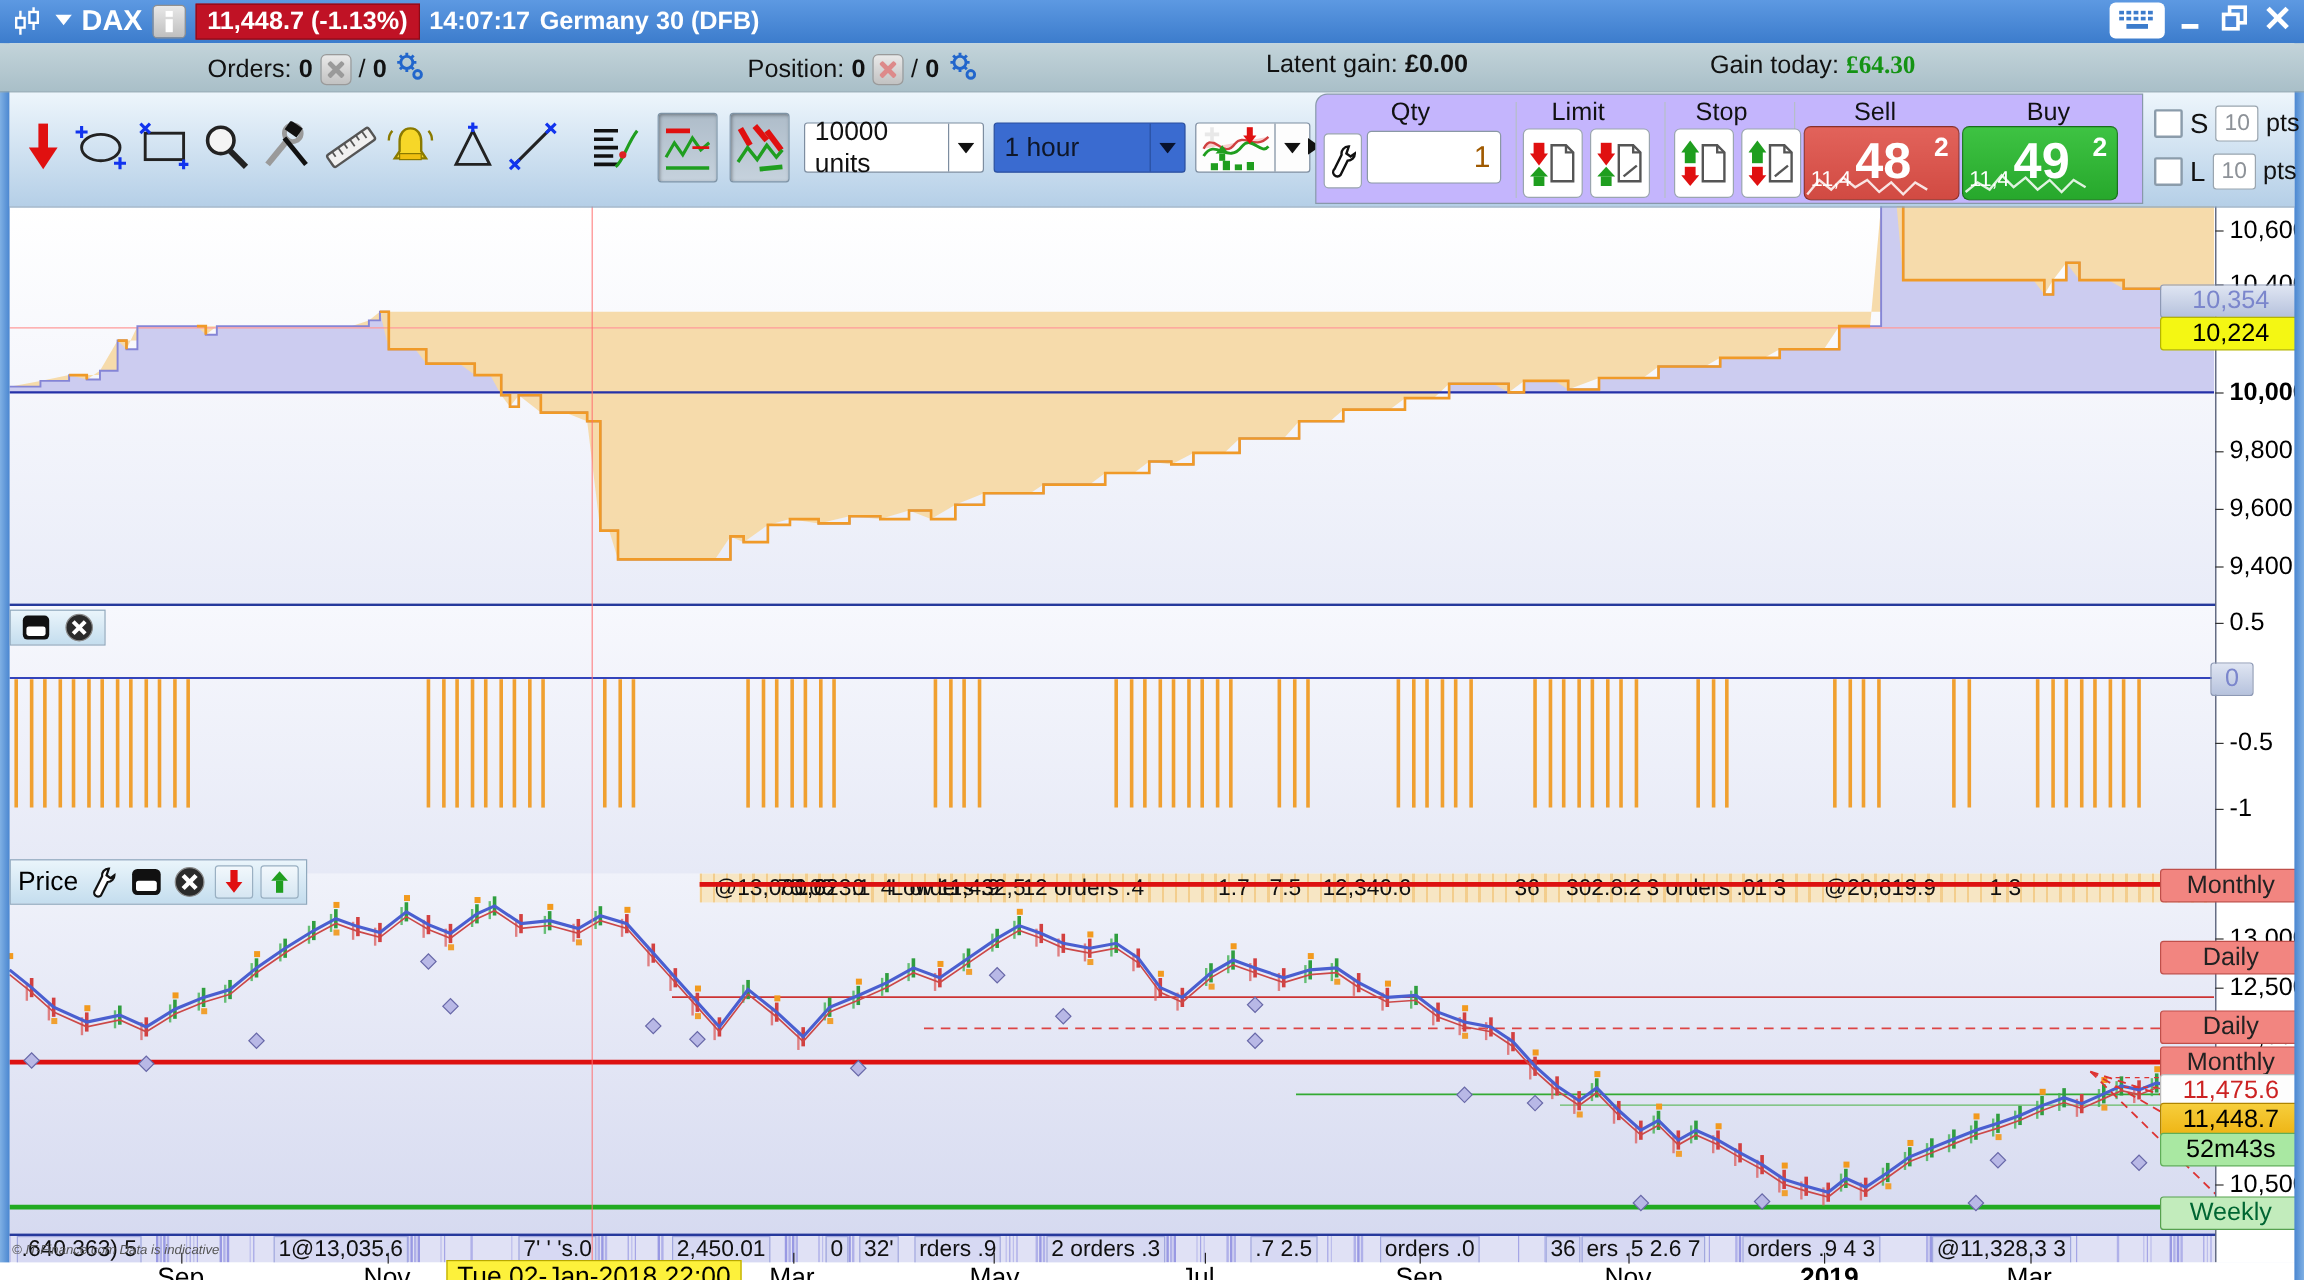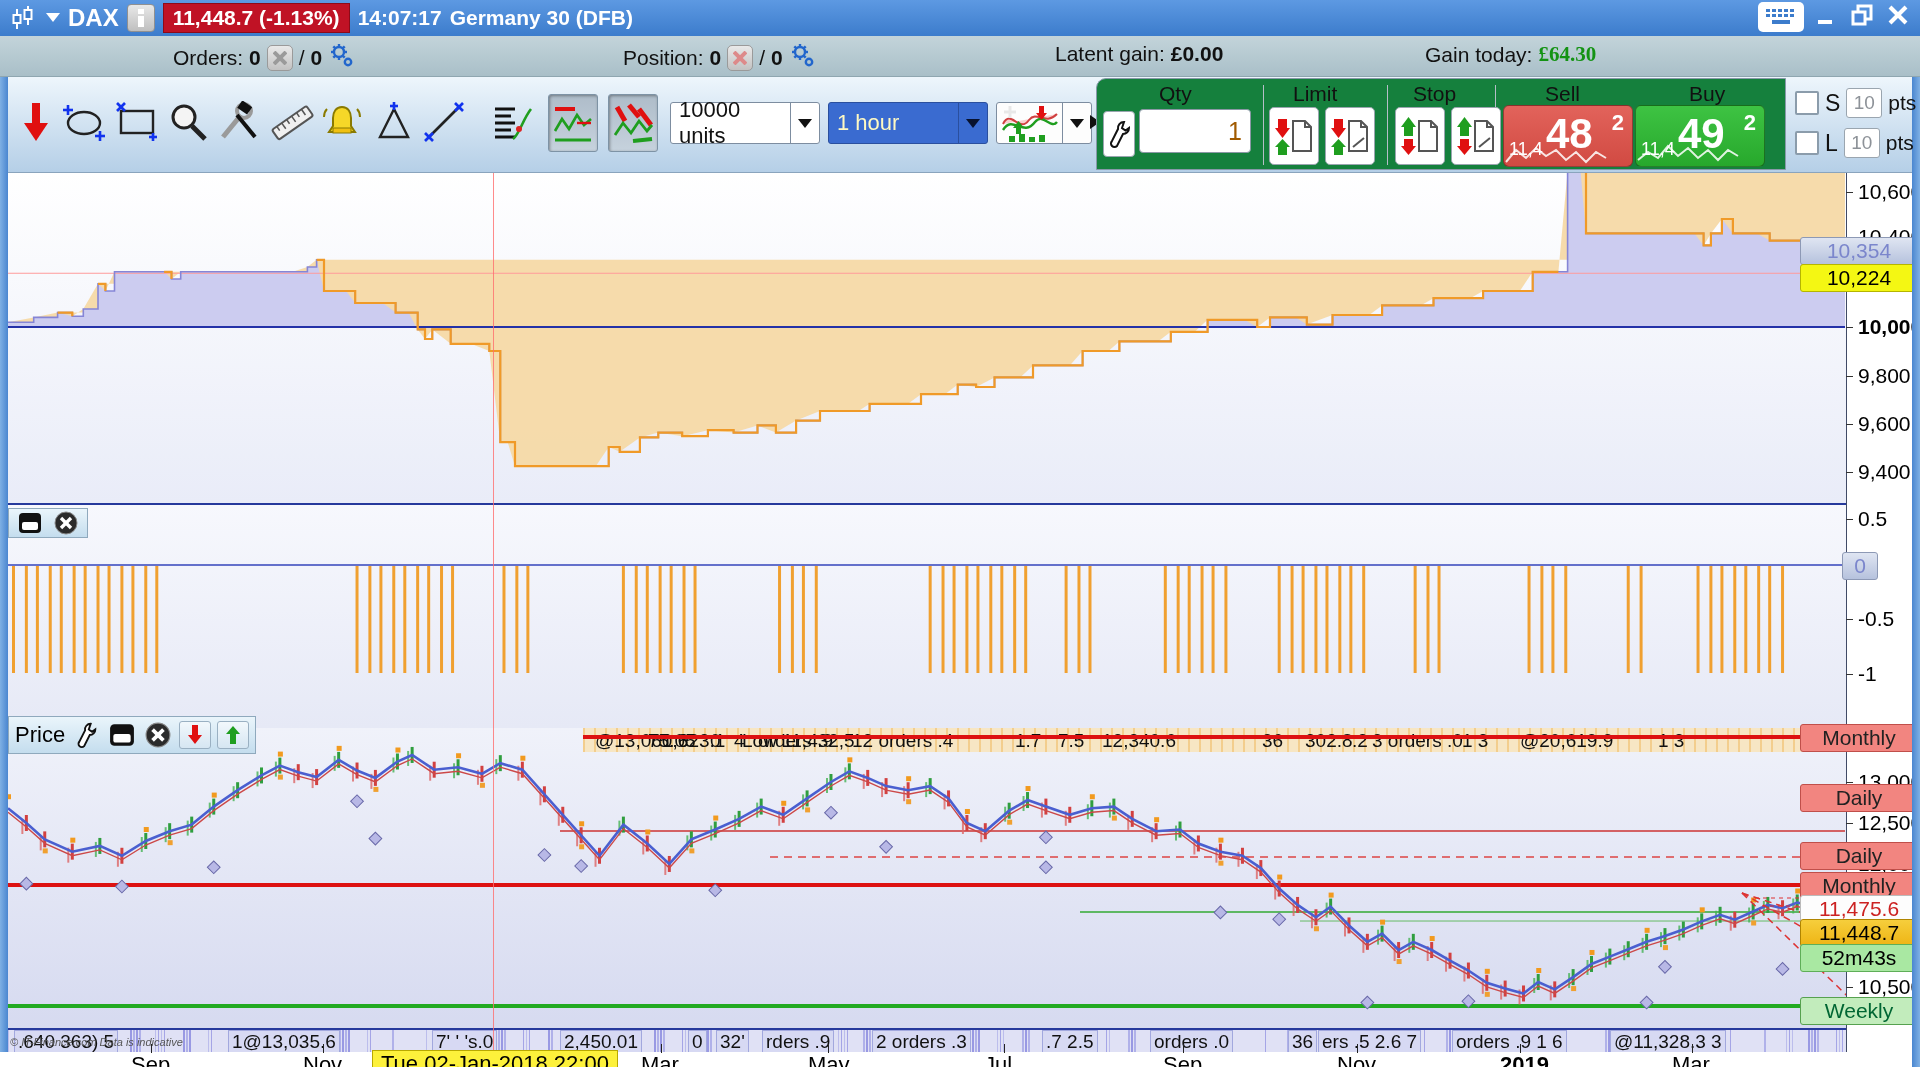--- a/index.html
+++ b/index.html
@@ -19,21 +19,21 @@
   .sgroup b{font-weight:bold;}
   .xbtn{width:24px;height:24px;border-radius:5px;background:linear-gradient(#e9e9e9,#c2c2c2);border:1px solid #9a9a9a;display:flex;align-items:center;justify-content:center;}
   .gain{color:#149314;font-weight:bold;font-family:Liberation Serif, serif;}
   
   #toolbar{left:8px;top:76px;width:1904px;height:96px;background:linear-gradient(#eef6fc,#b5cfe7);border-bottom:1px solid #8aa4bd;z-index:9;}
   .tbtn{position:absolute;top:18px;width:48px;height:56px;display:flex;align-items:center;justify-content:center;cursor:pointer;}
   .tbtn.pressed{background:linear-gradient(#aebcc9,#c6d2dd);border:1px solid #7e93a5;border-radius:3px;box-shadow:inset 1px 1px 3px rgba(0,0,0,.35);}
   .drop{position:absolute;top:26px;height:42px;display:flex;align-items:center;border:1px solid #7d8da0;border-radius:3px;font-size:22px;box-sizing:border-box;}
   .drop .arr{width:28px;align-self:stretch;display:flex;align-items:center;justify-content:center;border-left:1px solid #7d8da0;}
   
-  #tradepanel{left:1096px;top:78px;width:690px;height:92px;background:#15803d;border:1px solid #8899aa;border-radius:10px 0 0 0;z-index:11;box-sizing:border-box;}
+  #tradepanel{left:1096px;top:78px;width:690px;height:92px;background:#c4b5fd;border:1px solid #8899aa;border-radius:10px 0 0 0;z-index:11;box-sizing:border-box;}
   .thead{position:absolute;top:3px;font-size:21px;color:#111;}
   .tsep{position:absolute;top:6px;width:1px;height:80px;background:#b5bec8;}
   .obtn{position:absolute;top:28px;width:48px;height:56px;background:#fff;border:1px solid #9aa5af;border-radius:5px;display:flex;align-items:center;justify-content:center;}
   #qty-input{position:absolute;left:42px;top:30px;width:112px;height:44px;border:1px solid #8a98a5;border-radius:4px;font-size:25px;color:#a05a00;text-align:right;padding-right:8px;box-sizing:border-box;background:#fff;font-family:"Liberation Sans",sans-serif;}
   .bigbtn{position:absolute;top:26px;width:128px;height:60px;border-radius:6px;color:#fff;border:1px solid rgba(0,0,0,.35);overflow:hidden;}
   #sell-btn{left:406px;background:linear-gradient(#e2635b,#d14a42);}
   #buy-btn{left:538px;background:linear-gradient(#3ec343,#27a82c);}
   .bigbtn .small{position:absolute;left:5px;bottom:6px;font-size:18px;}
   .bigbtn .big{position:absolute;left:42px;top:4px;font-size:42px;font-weight:bold;}
   .bigbtn .sup{position:absolute;right:8px;top:4px;font-size:22px;font-weight:bold;}
@@ -899,21 +899,21 @@
         </svg>
       </span>
     <div class="drop" style="left:662px;width:150px;background:#fff;color:#111">
       <span style="flex:1;padding-left:8px">10000 units</span>
       <span class="arr">
           <svg width="14" height="9" viewBox="0 0 14 9">
             <polygon points="0,0 14,0 7,9" fill="#111"></polygon>
           </svg>
         </span>
     </div>
-    <div class="drop" style="left:820px;width:160px;background:#3a6bd0;color:#fef9c3;border-color:#2a4f9e">
+    <div class="drop" style="left:820px;width:160px;background:#3a6bd0;color:#0f172a;border-color:#2a4f9e">
       <span style="flex:1;padding-left:8px">1 hour</span>
       <span class="arr" style="border-color:#2a4f9e">
           <svg width="14" height="9" viewBox="0 0 14 9">
             <polygon points="0,0 14,0 7,9" fill="#08122e"></polygon>
           </svg>
         </span>
     </div>
     <div class="drop" style="left:988px;width:96px;background:#fdfdfd">
       <span style="flex:1;display:flex;align-items:center;justify-content:center">
           <svg width="58" height="38" viewBox="0 0 58 38">
@@ -1152,21 +1152,21 @@
     <div class="frag bfrag" style="left:432px;top:1030px">7' ' 's.0</div>
     <div class="frag bfrag" style="left:560px;top:1030px">2,450.01</div>
     <div class="frag bfrag" style="left:688px;top:1030px">0</div>
     <div class="frag bfrag" style="left:716px;top:1030px">32'</div>
     <div class="frag bfrag" style="left:762px;top:1030px">rders .9</div>
     <div class="frag bfrag" style="left:872px;top:1030px">2 orders .3</div>
     <div class="frag bfrag" style="left:1042px;top:1030px">.7 2.5</div>
     <div class="frag bfrag" style="left:1150px;top:1030px">orders .0</div>
     <div class="frag bfrag" style="left:1288px;top:1030px">36</div>
     <div class="frag bfrag" style="left:1318px;top:1030px">ers .5 2.6 7</div>
-    <div class="frag bfrag" style="left:1452px;top:1030px">orders .9 1 6</div>
+    <div class="frag bfrag" style="left:1452px;top:1030px">orders .9 4 3</div>
     <div class="frag bfrag" style="left:1610px;top:1030px">@11,328.3 3</div>
     <div class="ttick" style="left:151px"></div>
     <div class="tlab" style="left:131px">Sep</div>
     <div class="ttick" style="left:323px"></div>
     <div class="tlab" style="left:303px">Nov</div>
     <div class="ttick" style="left:661px"></div>
     <div class="tlab" style="left:641px">Mar</div>
     <div class="ttick" style="left:828px"></div>
     <div class="tlab" style="left:808px">May</div>
     <div class="ttick" style="left:1004px"></div>

